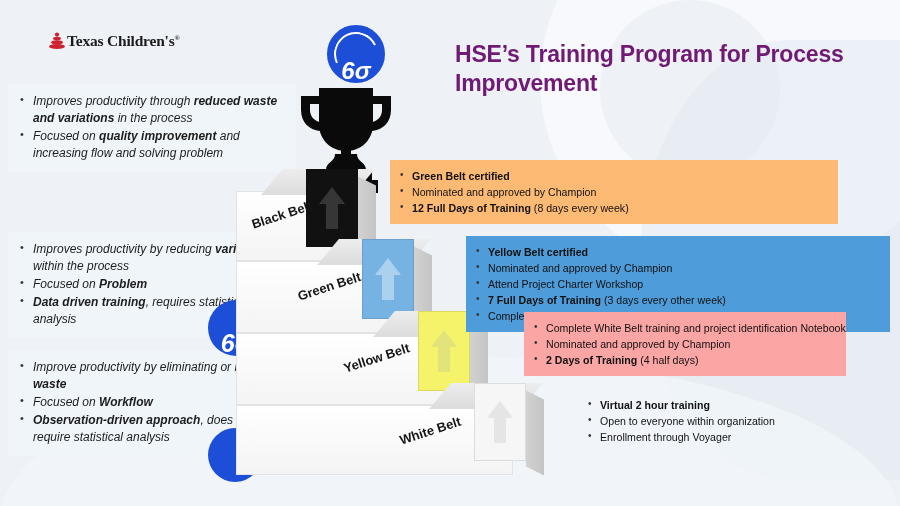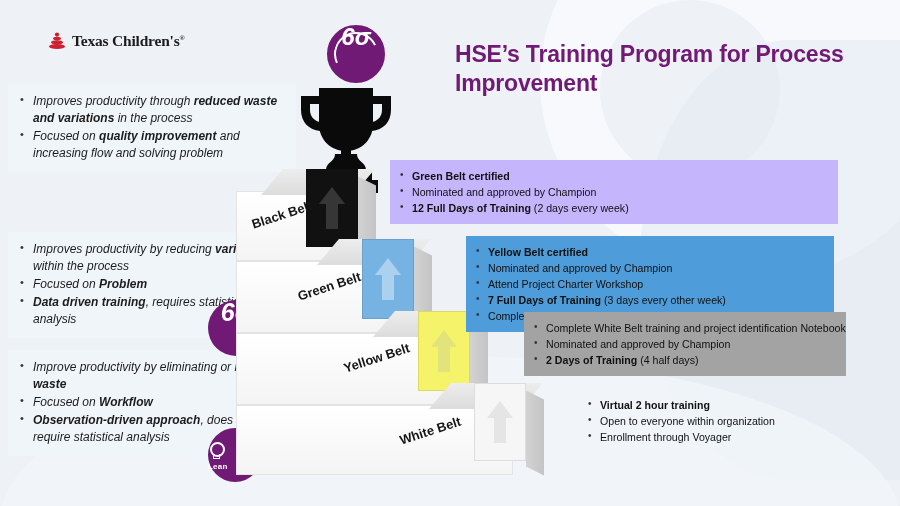--- a/index.html
+++ b/index.html
@@ -29,21 +29,21 @@
     width: 900px; height: 330px; border-radius: 50%;
     background: #f2f6fa; opacity: .7;
   }
   .bg-sheen-d {
     position: absolute; right: 120px; top: 0;
     width: 180px; height: 180px; border-radius: 50%;
     background: #e7edf4; opacity: .6;
   }
 
   
-  .logo { position: absolute; left: 47px; top: 31px; display: flex; align-items: center; gap: 5px; }
+  .logo { position: absolute; left: 47px; top: 31px; display: flex; align-items: center; }
   .logo-text {
     font-family: "Liberation Serif", serif;
     font-size: 15.5px; font-weight: bold; color: #1b1b1b;
     letter-spacing: -.2px; white-space: nowrap;
   }
   .logo-text sup { font-size: 7px; vertical-align: super; }
 
   
   .title {
     position: absolute; left: 455px; top: 40px; width: 420px;
@@ -68,21 +68,21 @@
     font-size: 11px; color: #333; font-style: normal;
   }
   .infobox li b { font-weight: bold; font-style: italic; }
   #box-lss { left: 8px;  top: 84px;  width: 288px; }
   #box-ss  { left: 8px;  top: 232px; width: 288px; }
   #box-ln  { left: 8px;  top: 350px; width: 288px; }
 
   
   .badge-circle {
     position: absolute; border-radius: 50%;
-    background: #701a75; display: flex; align-items: flex-start;
+    background: #1d4ed8; display: flex; align-items: flex-end;
     justify-content: center; color: #fff;
   }
   #badge-6sigma-top {
     left: 324px; top: 22px; width: 64px; height: 64px;
     border: 3px solid #eef2f7;
   }
   #badge-6sigma-mid { left: 208px; top: 300px; width: 56px; height: 56px; }
   #badge-lean { left: 208px; top: 428px; width: 54px; height: 54px; flex-direction: column; }
   .sig-text { font-size: 25px; font-weight: bold; font-style: italic; line-height: 1; }
   #badge-6sigma-top .sig-text { font-size: 24px; }
@@ -150,23 +150,23 @@
   .req ul { list-style: none; }
   .req li {
     position: relative; padding-left: 14px;
     font-size: 10.6px; line-height: 1.52; color: #111;
     white-space: nowrap;
   }
   .req li::before {
     content: "\2022"; position: absolute; left: 2px; top: -1px; font-size: 10px; color: #333;
   }
   .req li b { font-weight: bold; }
-  #req-black  { left: 390px; top: 160px; width: 448px; background: #c4b5fd; }
-  #req-green  { left: 466px; top: 236px; width: 368px; background: #4e9cd9; }
-  #req-yellow { left: 524px; top: 312px; width: 322px; background: #a3a3a3; }
+  #req-black  { left: 390px; top: 160px; width: 448px; background: #fdba74; }
+  #req-green  { left: 466px; top: 236px; width: 424px; background: #4e9cd9; }
+  #req-yellow { left: 524px; top: 312px; width: 322px; background: #fca5a5; }
   #req-white  { left: 578px; top: 389px; width: 262px; background: transparent; }
 </style>
 </head>
 <body>
 
 <div id="slide">
 
   <div class="bg-sheen-a"></div>
   <div class="bg-sheen-d"></div>
   <div class="bg-sheen-b"></div>
@@ -272,21 +272,21 @@
       <div class="side-shade" style="left:290px; top:240px; width:18px; height:76px; transform:skewY(26deg);"></div>
       <span class="belt-label" style="left:164px; top:278px;">White Belt</span>
     </div>
 
   </div>
 
   <div class="req" id="req-black">
     <ul>
         <li><b>Green Belt certified</b></li>
         <li><span>Nominated and approved  by Champion</span></li>
-        <li><b>12 Full Days of Training</b><span> (2 days every week)</span></li>
+        <li><b>12 Full Days of Training</b><span> (8 days every week)</span></li>
       </ul>
   </div>
   <div class="req" id="req-green">
     <ul>
         <li><b>Yellow Belt certified</b></li>
         <li><span>Nominated and approved  by Champion</span></li>
         <li><span>Attend Project Charter Workshop</span></li>
         <li><b>7 Full Days of Training</b><span> (3 days every other week)</span></li>
         <li><span> Completed Project within 6 months of course completion</span></li>
       </ul>

